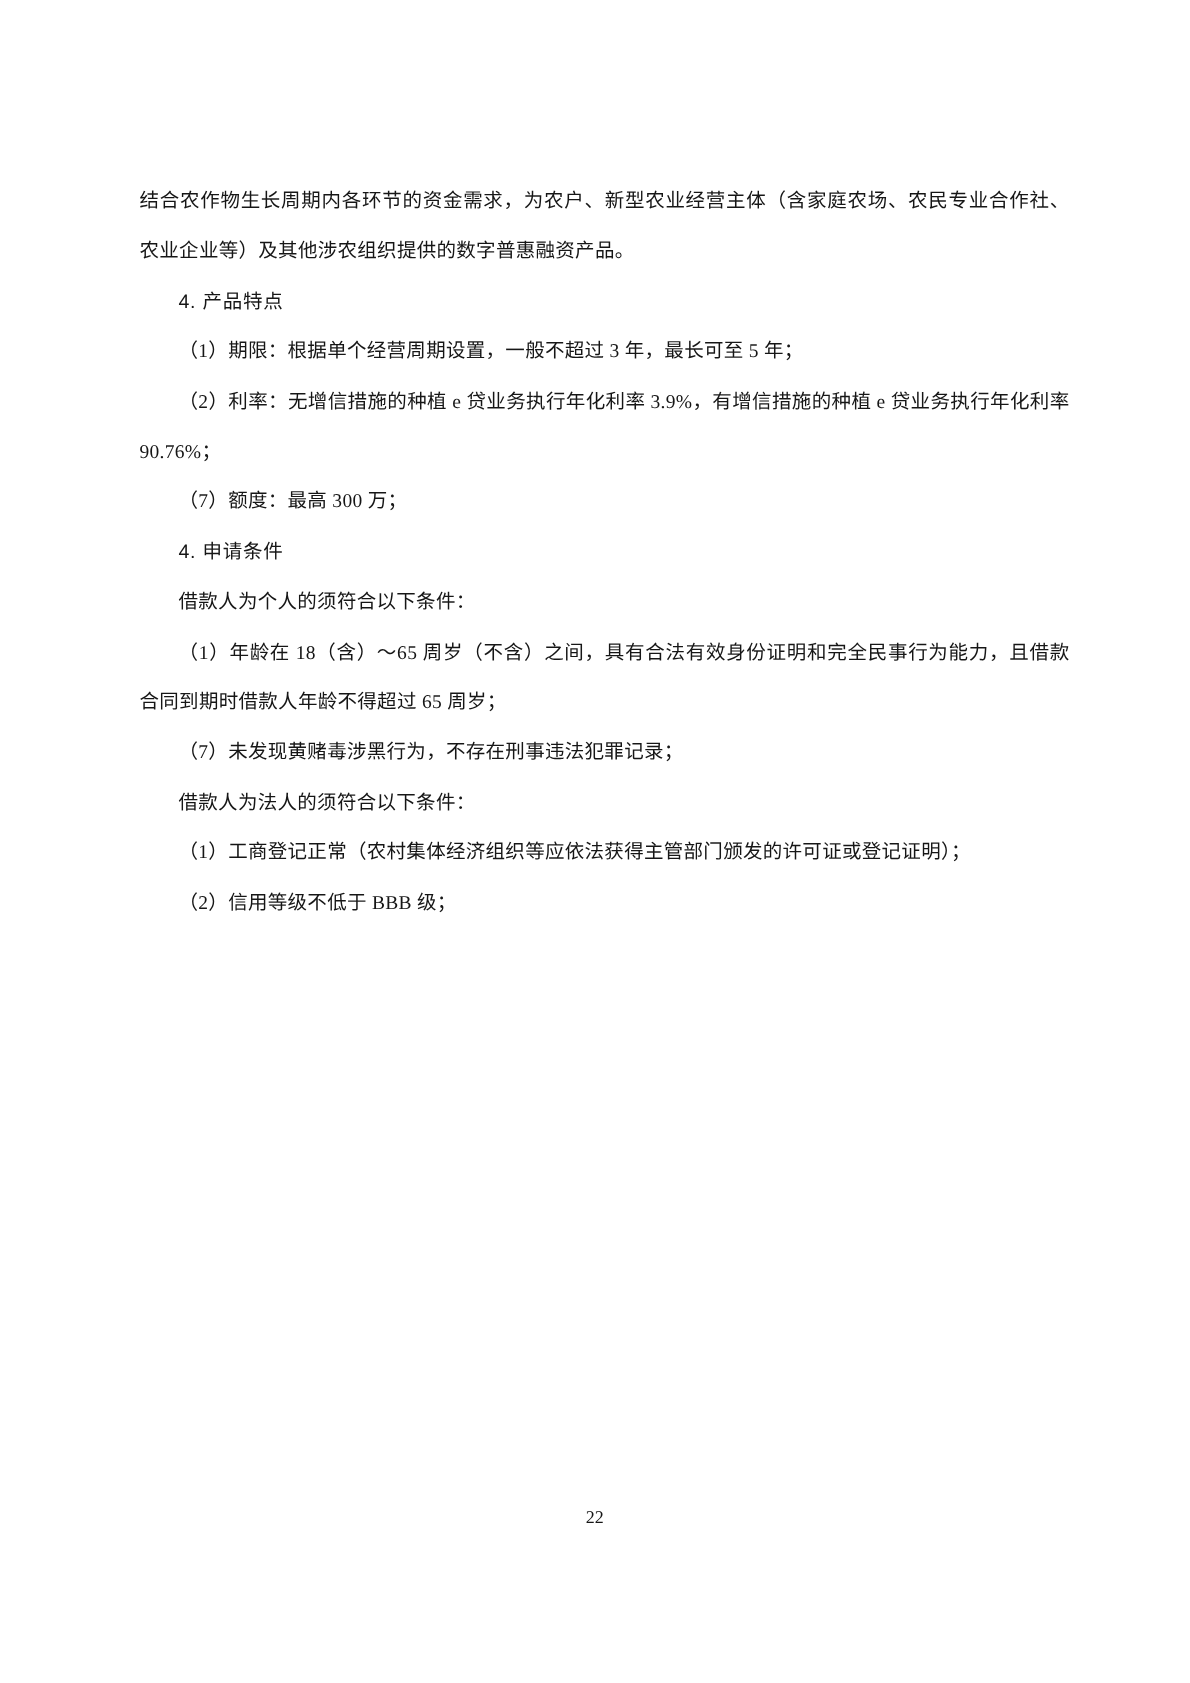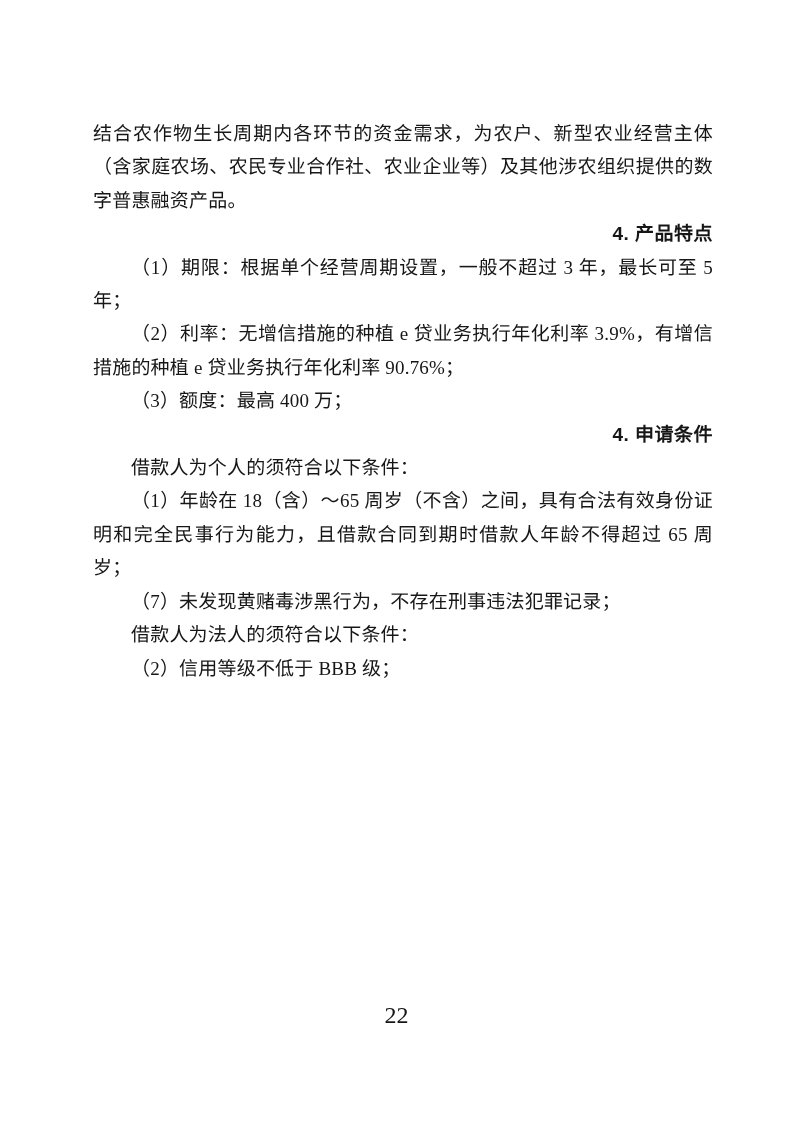--- a/index.html
+++ b/index.html
@@ -14,65 +14,66 @@
     background: #ffffff;
     overflow: hidden;
     color: #161616;
   }
   .content {
     position: absolute;
     left: 93px;
     top: 117px;
     width: 620px;
     font-family: "Liberation Serif", "DejaVu Serif", serif;
-    font-size: 19px;
+    font-size: 13px;
     line-height: 33.4px;
     text-align: justify;
     letter-spacing: 0.2px;
   }
   .para {
     margin: 0;
     padding: 0;
   }
   .para.indent {
     text-indent: 2em;
   }
   .para.heading {
-    font-weight: 700;
+    font-weight: 400;
     font-family: "Liberation Sans", "DejaVu Sans", sans-serif;
     text-indent: 2em;
-    text-align: right;
+    text-align: left;
     letter-spacing: 0.5px;
   }
   .page-footer {
     position: absolute;
     top: 1002px;
     left: 0;
     width: 100%;
     text-align: center;
   }
   .page-number {
     font-family: "Liberation Serif", "DejaVu Serif", serif;
-    font-size: 24px;
+    font-size: 12px;
     color: #161616;
   }
 </style>
 </head>
 <body>
 
 <div class="page">
   <main class="content">
       <p class="para body">结合农作物生长周期内各环节的资金需求，为农户、新型农业经营主体（含家庭农场、农民专业合作社、农业企业等）及其他涉农组织提供的数字普惠融资产品。</p>
       <p class="para heading indent">4. 产品特点</p>
       <p class="para body indent">（1）期限：根据单个经营周期设置，一般不超过 3 年，最长可至 5 年；</p>
       <p class="para body indent">（2）利率：无增信措施的种植 e 贷业务执行年化利率 3.9%，有增信措施的种植 e 贷业务执行年化利率 90.76%；</p>
-      <p class="para body indent">（3）额度：最高 400 万；</p>
+      <p class="para body indent">（7）额度：最高 300 万；</p>
       <p class="para heading indent">4. 申请条件</p>
       <p class="para body indent">借款人为个人的须符合以下条件：</p>
       <p class="para body indent">（1）年龄在 18（含）～65 周岁（不含）之间，具有合法有效身份证明和完全民事行为能力，且借款合同到期时借款人年龄不得超过 65 周岁；</p>
       <p class="para body indent">（7）未发现黄赌毒涉黑行为，不存在刑事违法犯罪记录；</p>
       <p class="para body indent">借款人为法人的须符合以下条件：</p>
+      <p class="para body indent">（1）工商登记正常（农村集体经济组织等应依法获得主管部门颁发的许可证或登记证明）；</p>
       <p class="para body indent">（2）信用等级不低于 BBB 级；</p>
     </main>
   <footer class="page-footer">
     <span class="page-number">22</span>
   </footer>
 </div>
 
 </body></html>

